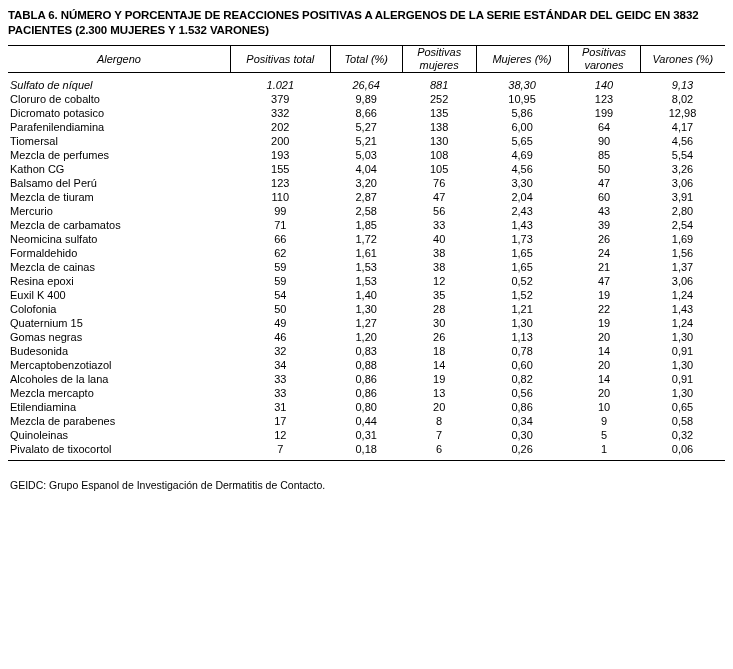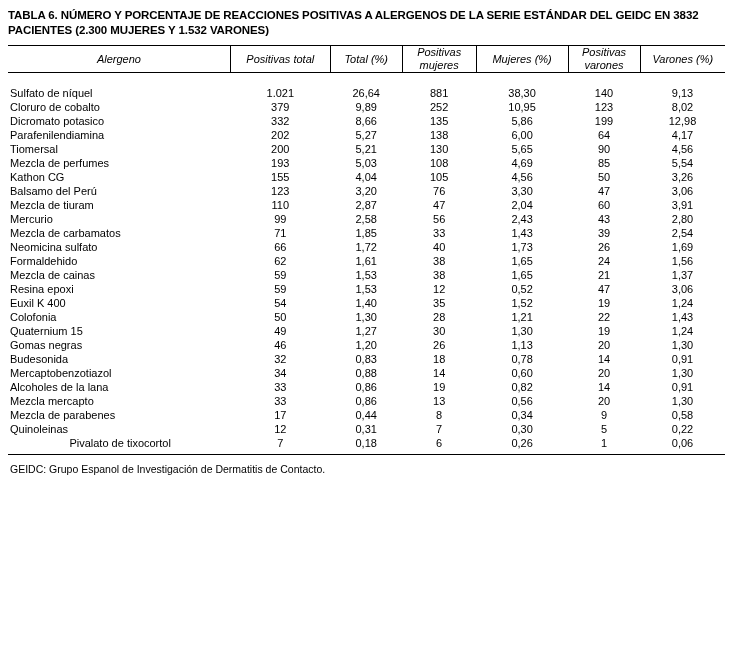--- a/index.html
+++ b/index.html
@@ -68,30 +68,30 @@
     line-height: 14px;
   }
   tbody td.name {
     text-align: left;
     padding-left: 2px;
   }
   tbody td.num {
     text-align: center;
   }
   tbody tr:first-child td {
-    padding-top: 13px;
+    padding-top: 5px;
+    font-style: italic;
   }
   tbody tr:last-child td {
     border-bottom: 1.6px solid #000;
     padding-bottom: 4px;
-    text-align: center;
   }
   .footnote {
     font-size: 10.5px;
-    margin-top: 8px;
+    margin-top: 18px;
     padding-left: 2px;
   }
   
   .w-alergeno { width: 222px; }
   .w-postotal { width: 100px; }
   .w-total    { width: 72px; }
   .w-posmuj   { width: 74px; }
   .w-muj      { width: 92px; }
   .w-posvar   { width: 72px; }
   .w-var      { width: 85px; }
@@ -329,36 +329,45 @@
         <tr>
           <td class="name">Mezcla mercapto</td>
           <td class="num">33</td>
           <td class="num">0,86</td>
           <td class="num">13</td>
           <td class="num">0,56</td>
           <td class="num">20</td>
           <td class="num">1,30</td>
         </tr>
         <tr>
+          <td class="name">Etilendiamina</td>
+          <td class="num">31</td>
+          <td class="num">0,80</td>
+          <td class="num">20</td>
+          <td class="num">0,86</td>
+          <td class="num">10</td>
+          <td class="num">0,65</td>
+        </tr>
+        <tr>
           <td class="name">Mezcla de parabenes</td>
           <td class="num">17</td>
           <td class="num">0,44</td>
           <td class="num">8</td>
           <td class="num">0,34</td>
           <td class="num">9</td>
           <td class="num">0,58</td>
         </tr>
         <tr>
           <td class="name">Quinoleinas</td>
           <td class="num">12</td>
           <td class="num">0,31</td>
           <td class="num">7</td>
           <td class="num">0,30</td>
           <td class="num">5</td>
-          <td class="num">0,22</td>
+          <td class="num">0,32</td>
         </tr>
         <tr>
           <td class="name">Pivalato de tixocortol</td>
           <td class="num">7</td>
           <td class="num">0,18</td>
           <td class="num">6</td>
           <td class="num">0,26</td>
           <td class="num">1</td>
           <td class="num">0,06</td>
         </tr>

